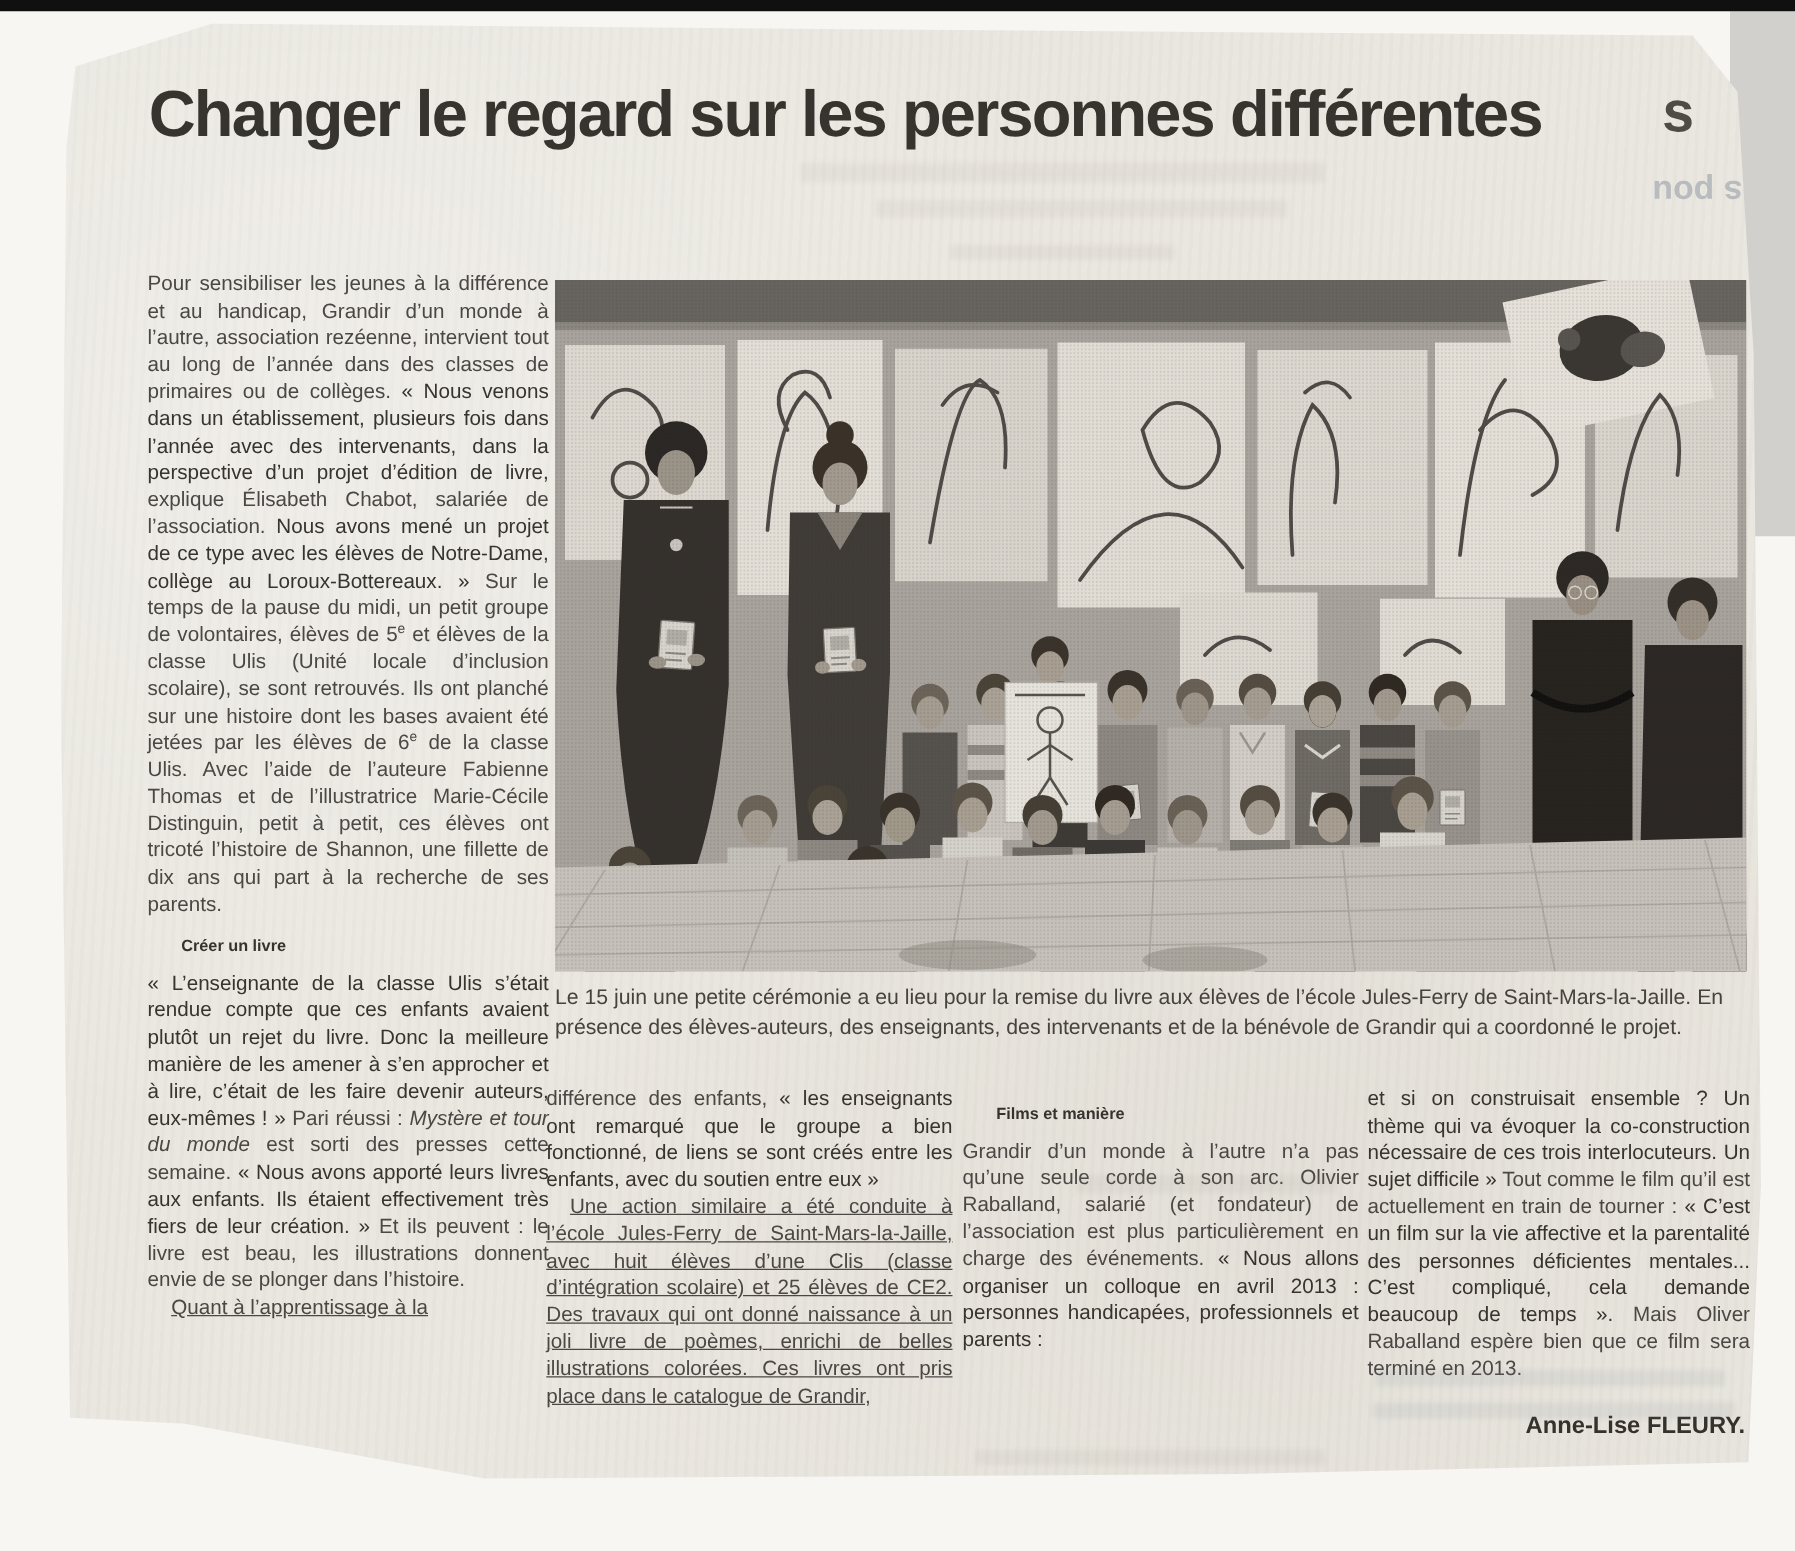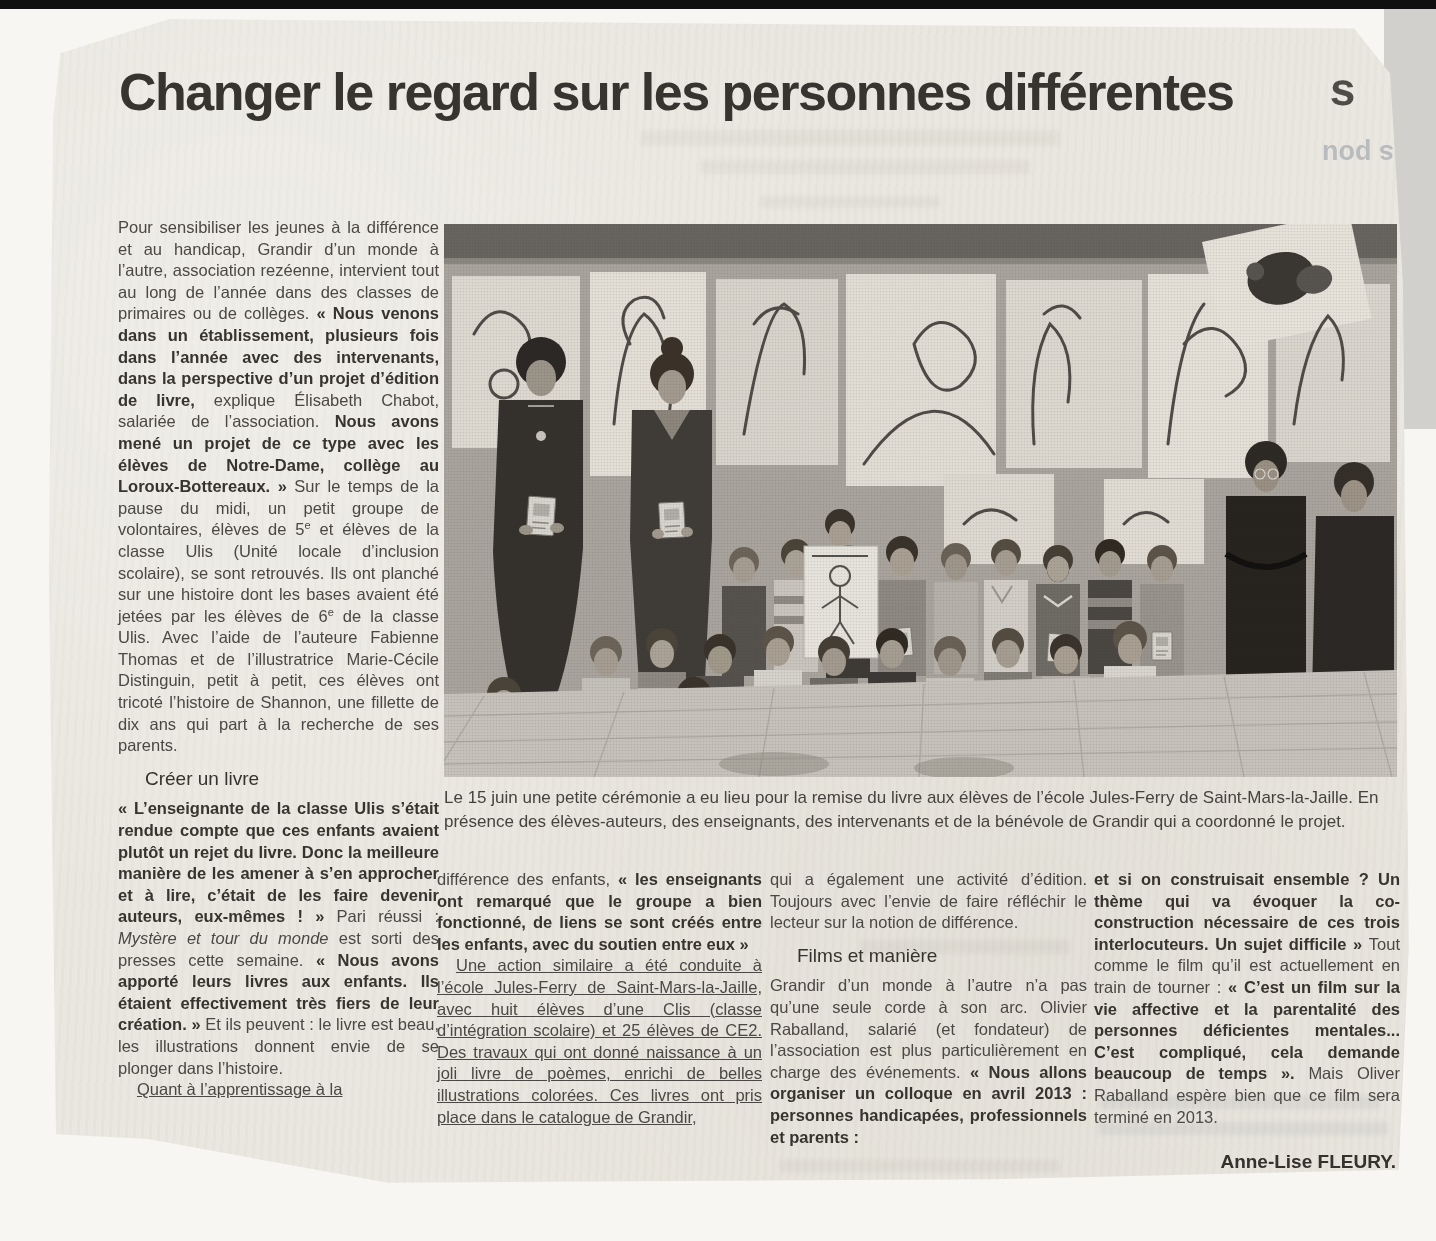--- a/index.html
+++ b/index.html
@@ -17,24 +17,24 @@
          box-shadow:0 0 18px rgba(0,0,0,.12);}
   .abs{position:absolute;}
 
   #headline{left:119px;top:64px;width:1240px;font-size:52px;line-height:56px;
             font-weight:700;letter-spacing:-1.5px;color:#37332e;}
   #standfirst{left:120px;top:136px;width:1215px;font-size:24.5px;line-height:31px;color:#474340;}
 
   .col{font-size:16.5px;line-height:21.6px;text-align:justify;color:#4b4744;}
   .col p{margin:0;}
   .col .indent{text-indent:1.15em;text-decoration:underline;}
-  .b{font-weight:700;color:#37332e;}
+  .b{font-weight:400;color:#37332e;}
   .i{font-style:italic;}
   sup{font-size:11px;line-height:0;vertical-align:super;}
-  .subhead{font-weight:400;font-size:19px;color:#36322d;margin:11px 0 9px 0;padding-left:27px;}
+  .subhead{font-weight:700;font-size:13px;color:#36322d;margin:11px 0 9px 0;padding-left:27px;}
 
   #col1{left:118px;top:217px;width:321px;}
   #col2{left:437px;top:869px;width:325px;}
   #col3{left:770px;top:869px;width:317px;}
   #col4{left:1094px;top:869px;width:306px;}
 
   #photo-wrap{left:444px;top:224px;width:953px;height:553px;background:#a8a49d;}
   #caption{left:444px;top:786px;width:950px;font-size:17px;
            line-height:23.5px;color:#46423e;}
   #byline{margin-top:23px;text-align:right;font-weight:700;font-size:19px;color:#35312c;padding-right:4px;}
@@ -363,21 +363,20 @@
     </div>
 
     <div id="caption" class="abs">Le 15 juin une petite cérémonie a eu lieu pour la remise du livre aux élèves de l’école Jules-Ferry de Saint-Mars-la-Jaille. En présence des élèves-auteurs, des enseignants, des intervenants et de la bénévole de Grandir qui a coordonné le projet.</div>
 
     <div id="col2" class="abs col">
       <p><span>différence des enfants, </span><span class="b">« les enseignants ont remarqué que le groupe a bien fonctionné, de liens se sont créés entre les enfants, avec du soutien entre eux »</span></p>
       <p class="indent"><span>Une action similaire a été conduite à l’école Jules-Ferry de Saint-Mars-la-Jaille, avec huit élèves d’une Clis (classe d’intégration scolaire) et 25 élèves de CE2. Des travaux qui ont donné naissance à un joli livre de poèmes, enrichi de belles illustrations colorées. Ces livres ont pris place dans le catalogue de Grandir,</span></p>
     </div>
 
     <div id="col3" class="abs col">
-      <p><span>qui a également une activité d’édition. Toujours avec l’envie de faire réfléchir le lecteur sur la notion de différence.</span></p>
       <div class="subhead">Films et manière</div>
       <p><span>Grandir d’un monde à l’autre n’a pas qu’une seule corde à son arc. Olivier Raballand, salarié (et fondateur) de l’association est plus particulièrement en charge des événements. </span><span class="b">« Nous allons organiser un colloque en avril 2013 : personnes handicapées, professionnels et parents :</span></p>
     </div>
 
     <div id="col4" class="abs col">
       <p><span class="b">et si on construisait ensemble ? Un thème qui va évoquer la co-construction nécessaire de ces trois interlocuteurs. Un sujet difficile » </span><span>Tout comme le film qu’il est actuellement en train de tourner : </span><span class="b">« C’est un film sur la vie affective et la parentalité des personnes déficientes mentales... C’est compliqué, cela demande beaucoup de temps ». </span><span>Mais Oliver Raballand espère bien que ce film sera terminé en 2013.</span></p>
       <div id="byline">Anne-Lise FLEURY.</div>
     </div>
 
     <div id="edge-s" class="abs">s</div>

